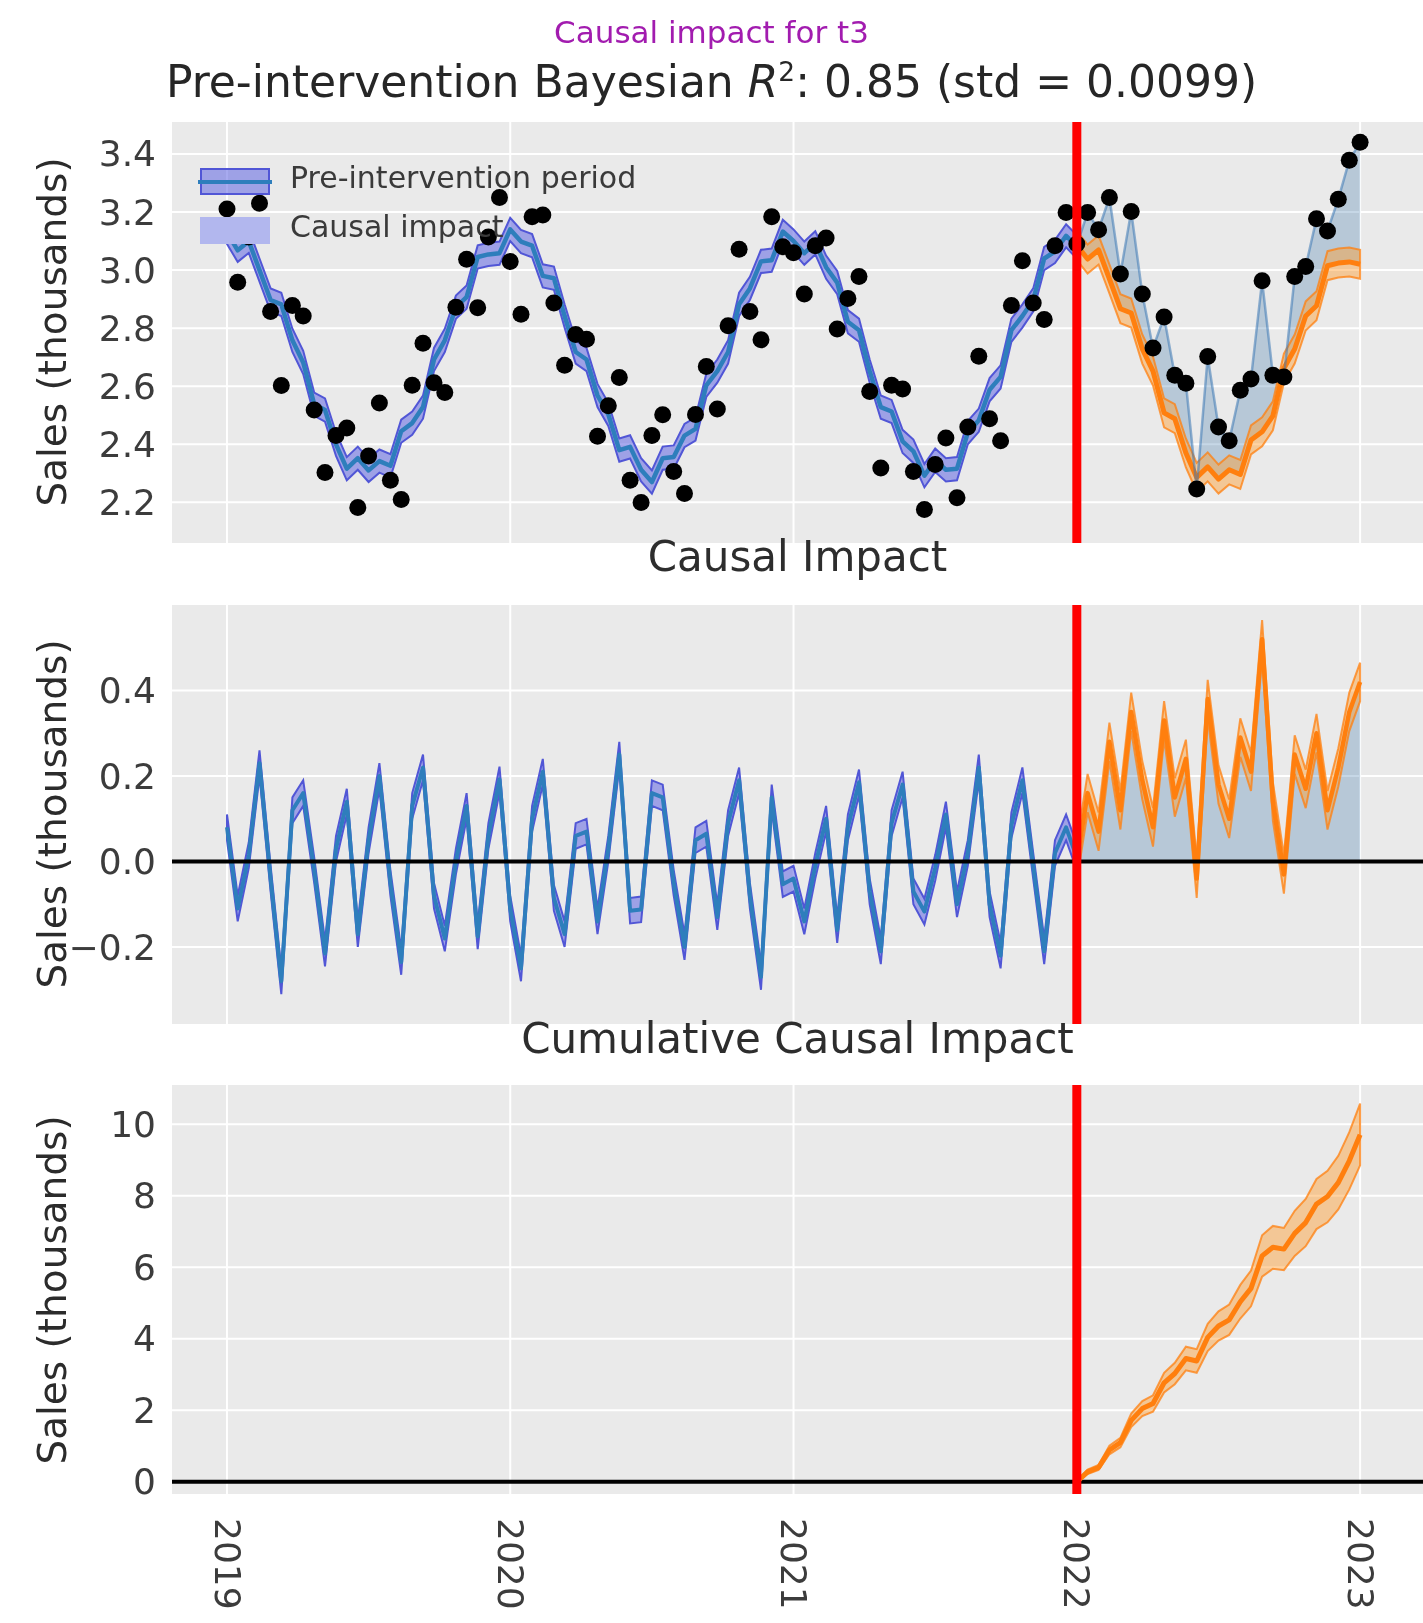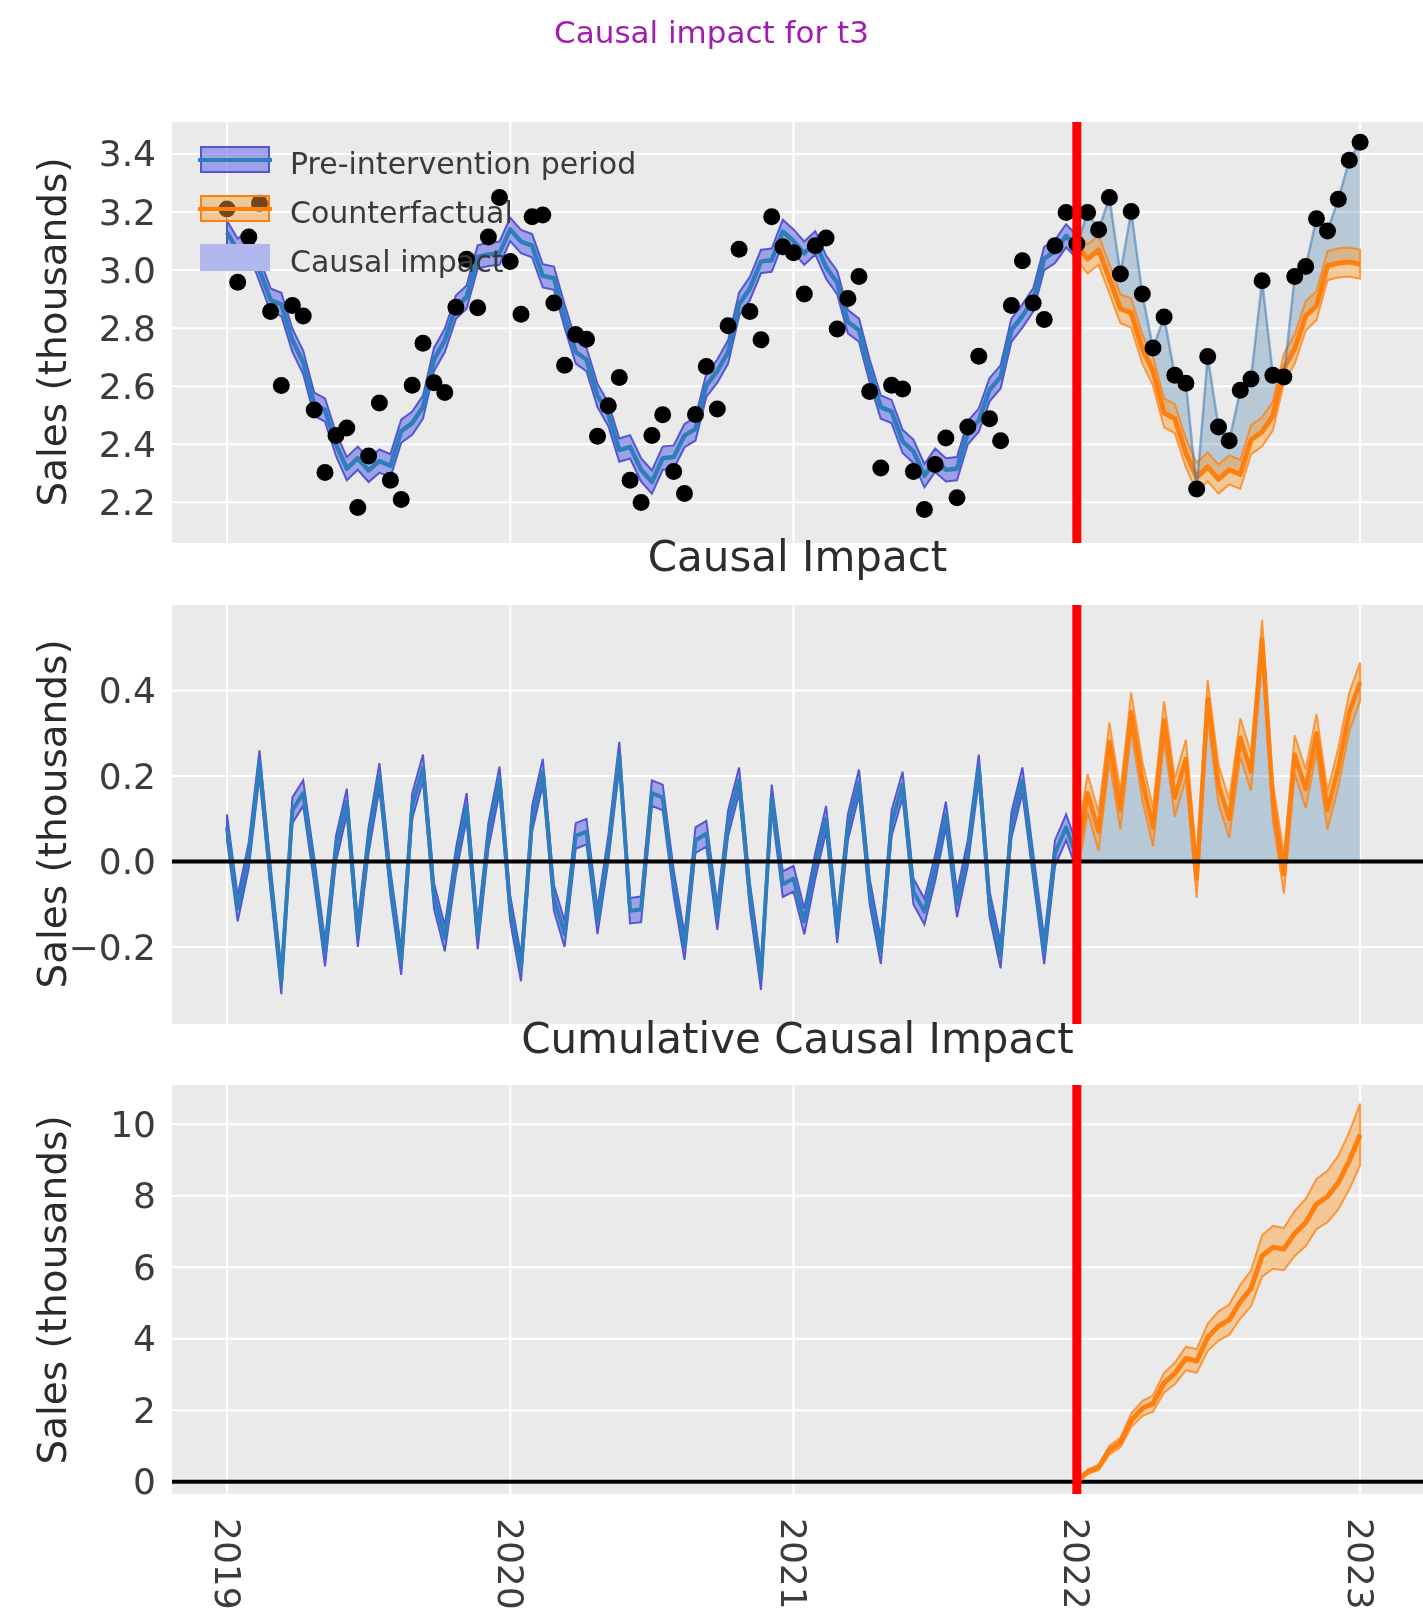--- a/index.html
+++ b/index.html
@@ -13,21 +13,21 @@
   .main-title i{font-style:italic;}
   .main-title sup{font-size:60%;}
   .sub-title{position:absolute;left:172px;width:1251px;text-align:center;
              font-size:42px;color:#2d2d2d;}
   #mid-title{top:532px;}
   #bot-title{top:1014px;}
   .ylab{position:absolute;left:52px;font-size:39px;color:#2b2b2b;white-space:nowrap;
         transform:translate(-50%,-50%) rotate(-90deg);}
   #ylab-top{top:332px;} #ylab-mid{top:814px;} #ylab-bot{top:1290px;}
   .legend{position:absolute;left:200px;top:146px;}
-  .legend-row{display:flex;align-items:flex-start;height:49px;}
+  .legend-row{display:flex;align-items:flex-end;height:49px;}
   .swatch{width:70px;height:27px;position:relative;box-sizing:border-box;flex:0 0 70px;}
   .swatch-line{position:absolute;left:-4px;right:-4px;top:50%;height:4px;
                transform:translateY(-50%);}
   .swatch.none{visibility:hidden;}
   .legend-label{margin-left:20px;font-size:30px;color:#3a3a3a;white-space:nowrap;}
 </style>
 </head>
 <body>
 
 <div class="figure">
@@ -232,39 +232,34 @@
         <text transform="translate(227.0 1518) rotate(90)" text-anchor="start" dominant-baseline="central" font-size="36" fill="#3c3c3c">2019</text>
         <text transform="translate(510.2 1518) rotate(90)" text-anchor="start" dominant-baseline="central" font-size="36" fill="#3c3c3c">2020</text>
         <text transform="translate(793.5 1518) rotate(90)" text-anchor="start" dominant-baseline="central" font-size="36" fill="#3c3c3c">2021</text>
         <text transform="translate(1076.8 1518) rotate(90)" text-anchor="start" dominant-baseline="central" font-size="36" fill="#3c3c3c">2022</text>
         <text transform="translate(1360.1 1518) rotate(90)" text-anchor="start" dominant-baseline="central" font-size="36" fill="#3c3c3c">2023</text>
       </g>
     </svg>
 
   <div class="suptitle">Causal impact for t3</div>
 
+  <div class="main-title"><span>Pre-intervention Bayesian </span><i>R</i><sup>2</sup><span>: 0.85 (std = 0.0099)</span></div>
 
   <div class="sub-title" id="mid-title">Causal Impact</div>
   <div class="sub-title" id="bot-title">Cumulative Causal Impact</div>
 
   <div class="ylab" id="ylab-top">Sales (thousands)</div>
   <div class="ylab" id="ylab-mid">Sales (thousands)</div>
   <div class="ylab" id="ylab-bot">Sales (thousands)</div>
 
   <div class="legend">
     <div class="legend-row">
       <span class="swatch" id="sw-pre" style="background: rgba(95, 100, 225, 0.55); border: 2px solid rgb(81, 86, 214);">
           <span class="swatch-line" id="sw-pre-line" style="background: rgb(46, 126, 188);"></span>
         </span>
       <span class="legend-label">Pre-intervention period</span>
     </div>
     <div class="legend-row">
-      <span class="swatch" id="sw-cf" style="background: rgba(255, 158, 48, 0.45); border: 2px solid rgb(255, 127, 14);">
-          <span class="swatch-line" id="sw-cf-line" style="background: rgb(255, 127, 14);"></span>
-        </span>
-      <span class="legend-label">Counterfactual</span>
-    </div>
-    <div class="legend-row">
       <span class="swatch" id="sw-ci" style="background: rgb(178, 183, 238);"></span>
       <span class="legend-label">Causal impact</span>
     </div>
   </div>
 </div>
 
 </body></html>

